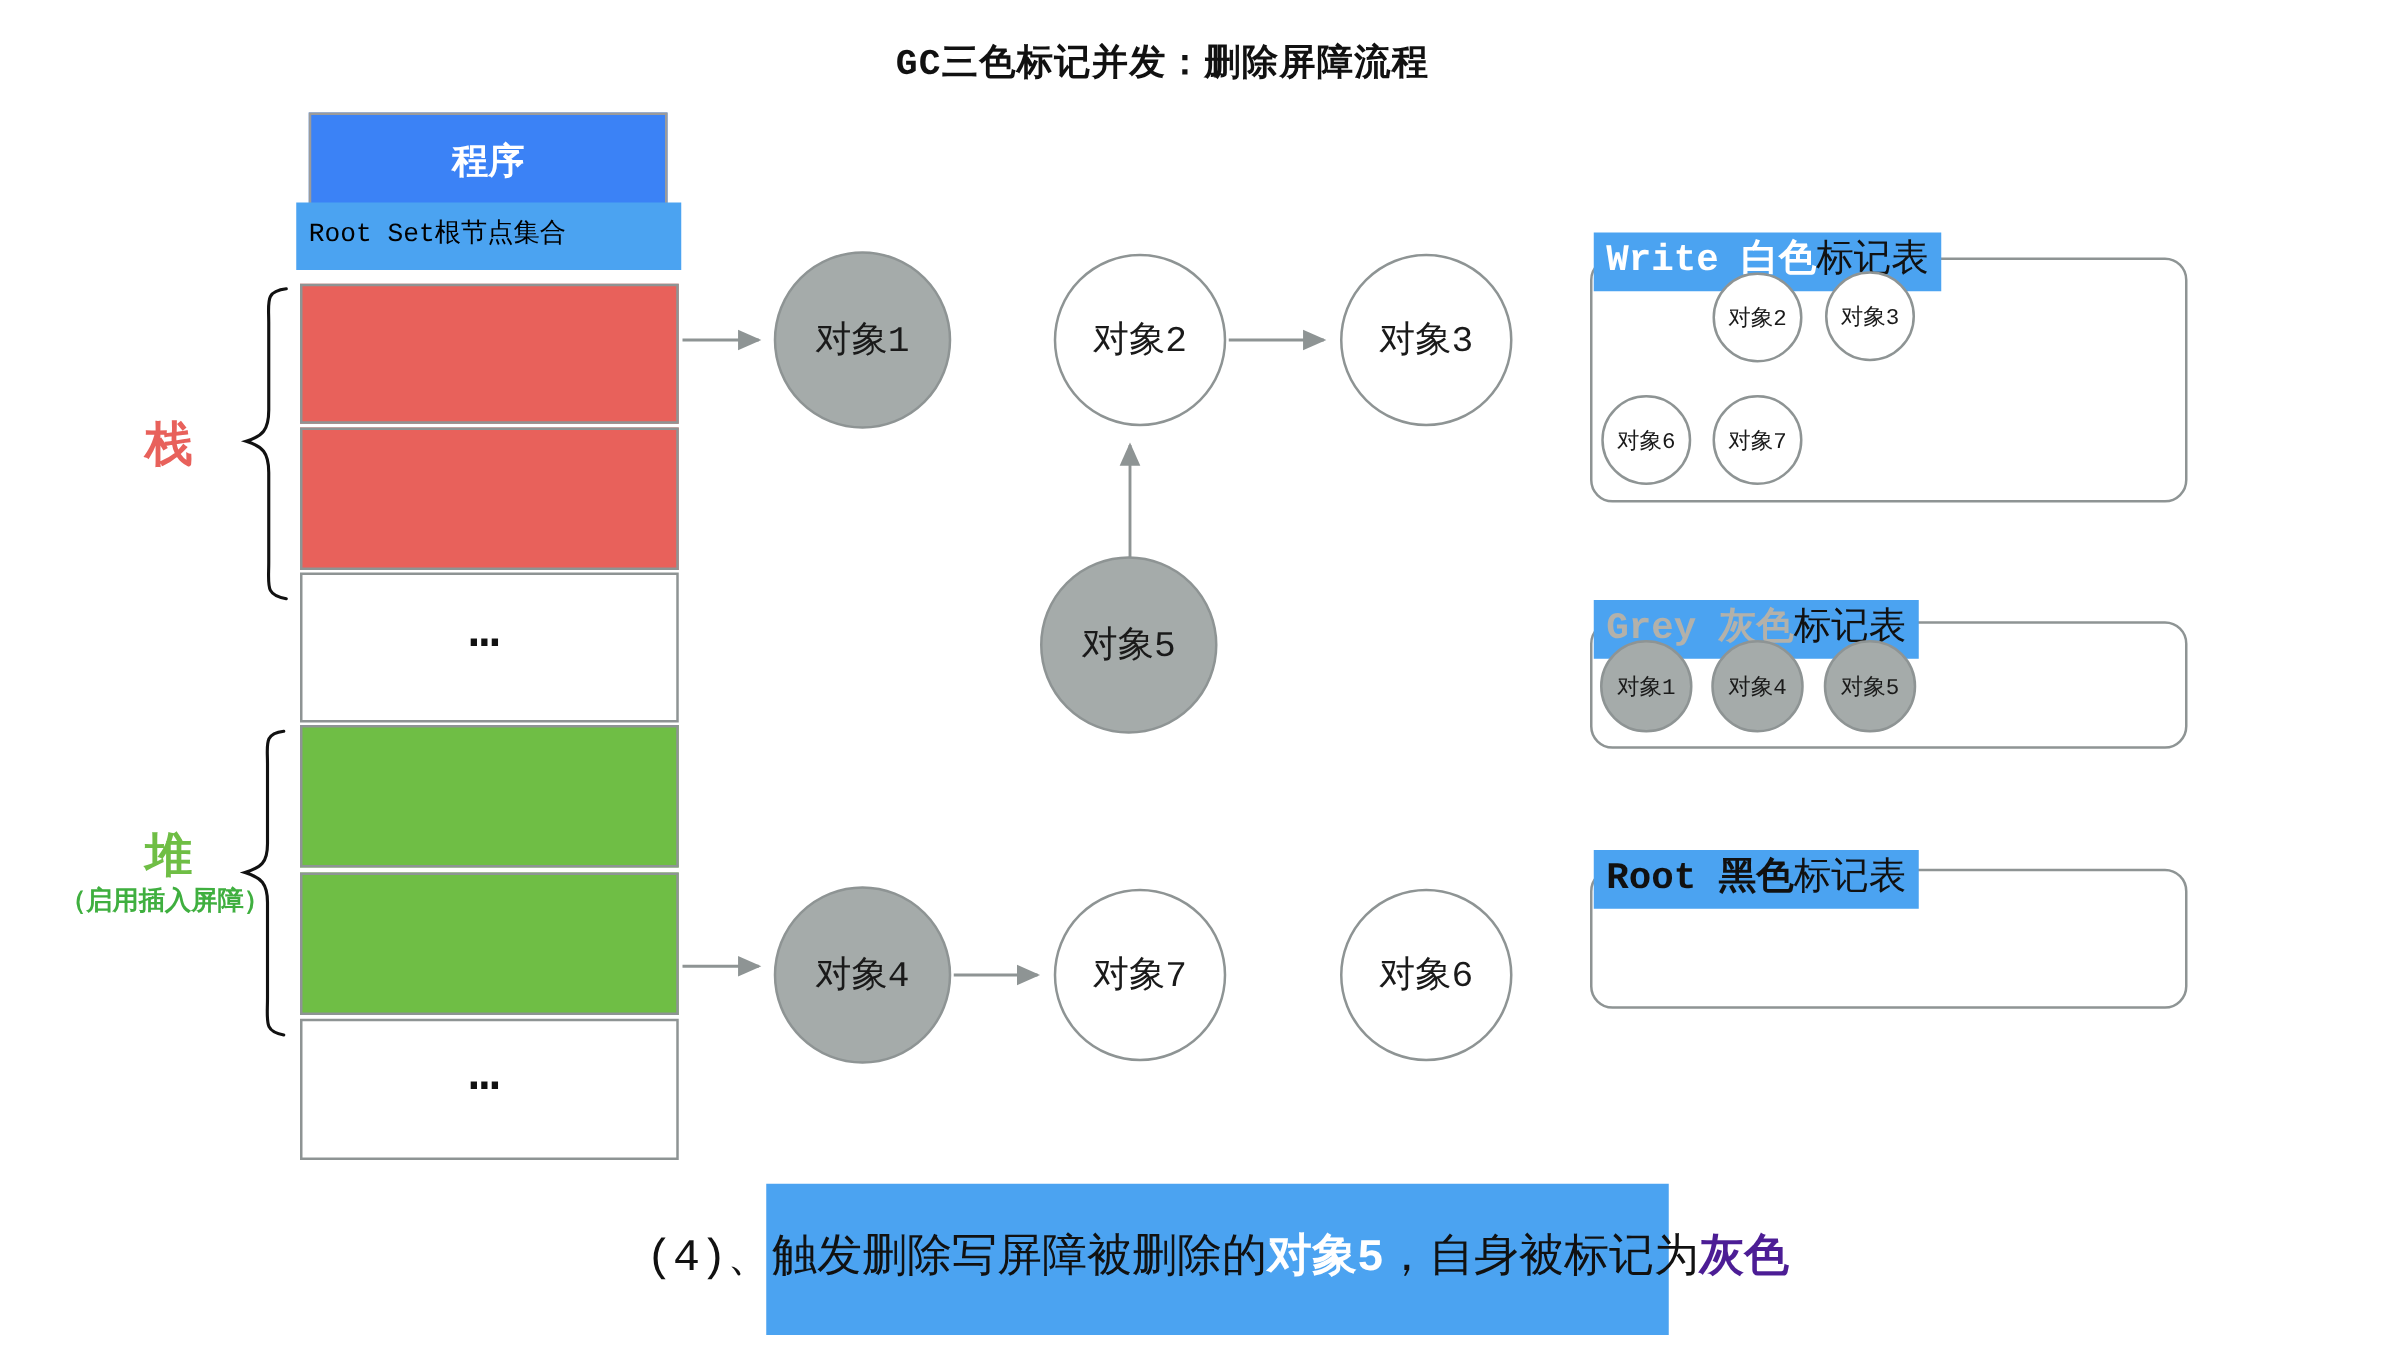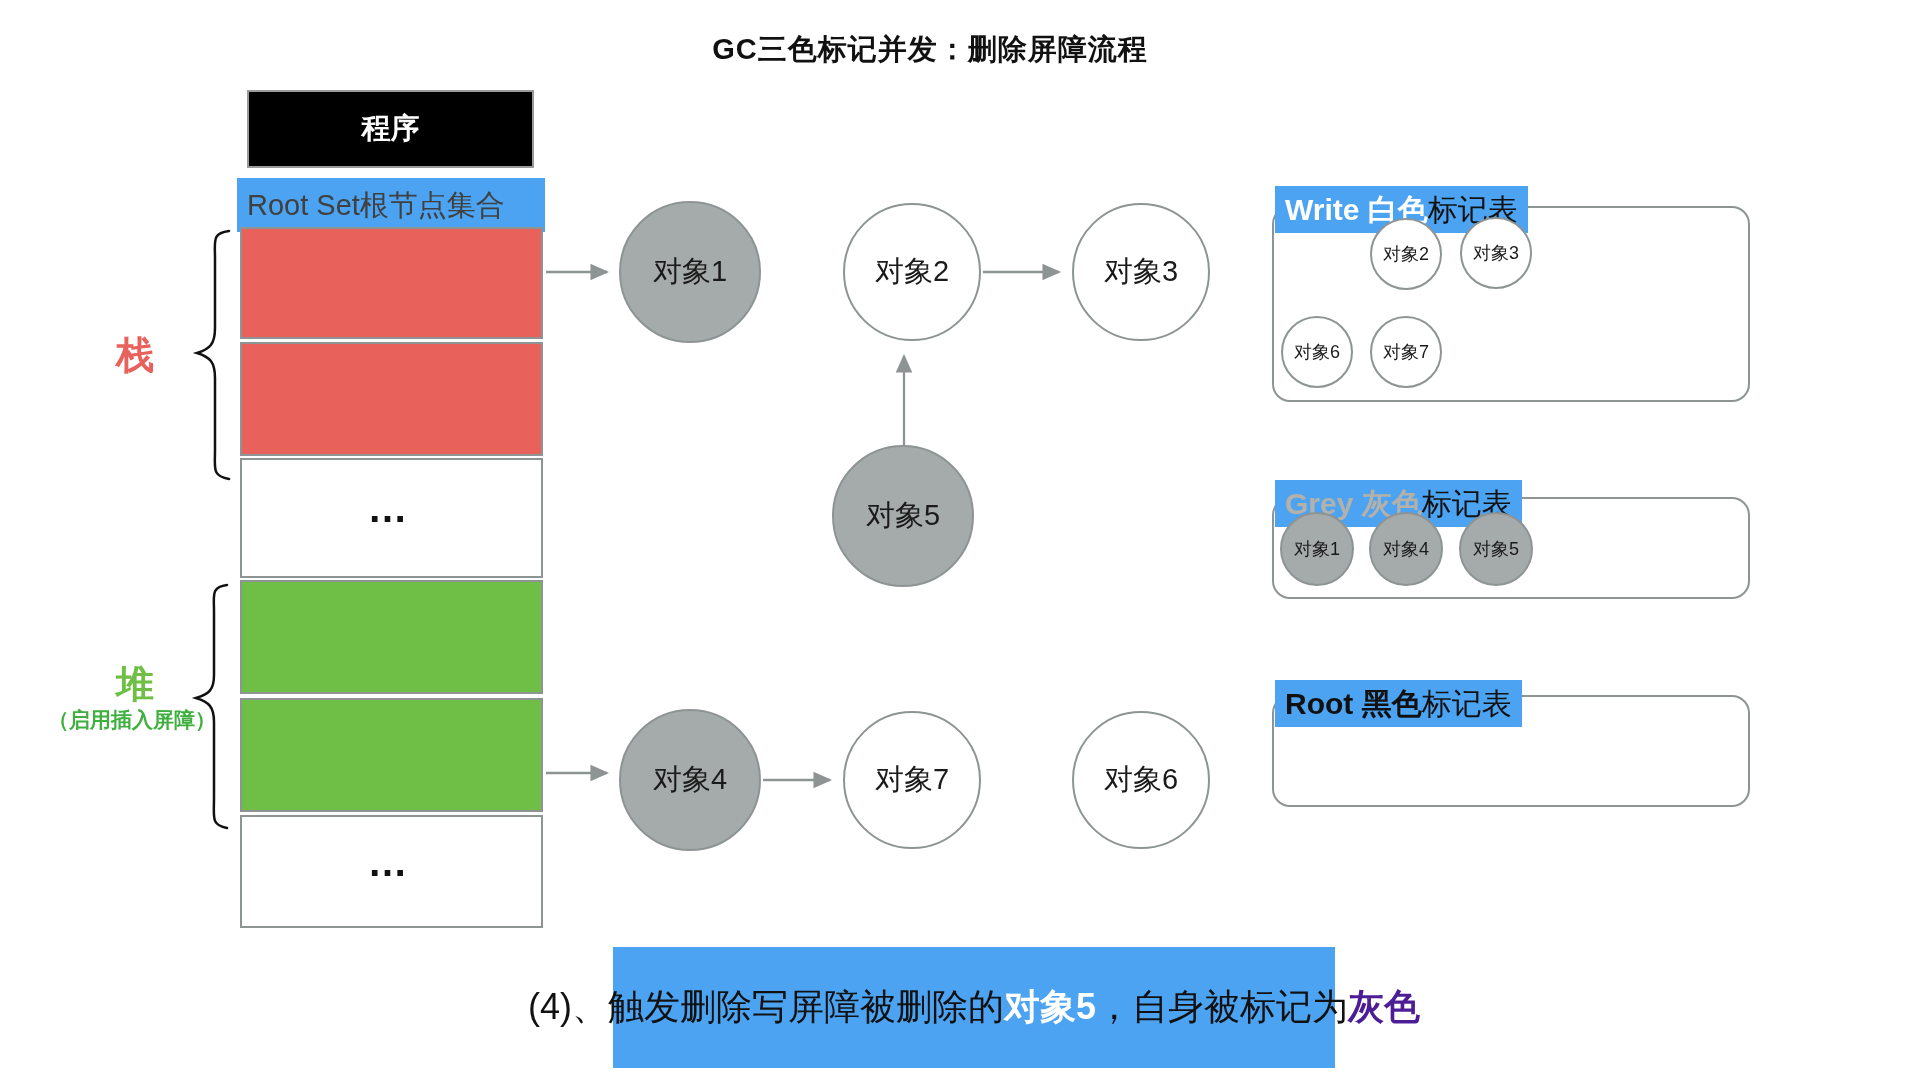--- a/index.html
+++ b/index.html
@@ -1,28 +1,28 @@
 <!DOCTYPE html>
 <html><head>
 <meta charset="utf-8">
 <style>
   html,body{margin:0;padding:0;background:#ffffff;}
   body{font-family:"Liberation Sans","DejaVu Sans",sans-serif;}
-  .canvas{position:relative;width:1920px;height:1080px;background:#fff;overflow:hidden;}
+  .canvas{position:relative;width:1920px;height:1080px;background:#fff;overflow:hidden;font-family:Liberation Mono, monospace;}
 
   .title{position:absolute;left:565px;top:30px;width:730px;text-align:center;
          font-size:29px;font-weight:bold;color:#111;letter-spacing:1px;}
 
   
   .mbox{position:absolute;box-sizing:border-box;border:2px solid #8E9494;
         display:flex;align-items:center;justify-content:center;}
-  .box-yellow{left:247px;top:90px;width:287px;height:78px;background:#000000;border-color:#9b9b9b;}
+  .box-yellow{left:247px;top:90px;width:287px;height:78px;background:#3b82f6;border-color:#9b9b9b;}
   .box-yellow span{color:#fff;font-weight:bold;font-size:29px;}
-  .rootset{position:absolute;left:237px;top:178px;width:308px;height:54px;background:#4BA3F1;
-           color:#404040;font-size:29px;line-height:54px;padding-left:10px;box-sizing:border-box;white-space:nowrap;}
+  .rootset{position:absolute;left:237px;top:162px;width:308px;height:54px;background:#4BA3F1;
+           color:#000000;font-size:21px;line-height:54px;padding-left:10px;box-sizing:border-box;white-space:nowrap;}
   .box-red1{left:240px;top:227px;width:303px;height:112px;background:#E8615B;}
   .box-red2{left:240px;top:342px;width:303px;height:114px;background:#E8615B;}
   .box-white1{left:240px;top:458px;width:303px;height:120px;background:#fff;}
   .box-green1{left:240px;top:580px;width:303px;height:114px;background:#6FBE45;}
   .box-green2{left:240px;top:698px;width:303px;height:114px;background:#6FBE45;}
   .box-white2{left:240px;top:815px;width:303px;height:113px;background:#fff;}
   .dots{font-size:40px;font-weight:bold;color:#111;letter-spacing:8px;line-height:0;transform:translateY(-10px);}
 
   .stack-label{position:absolute;left:100px;top:330px;width:70px;text-align:center;
                color:#E8615B;font-size:38px;font-weight:bold;}

